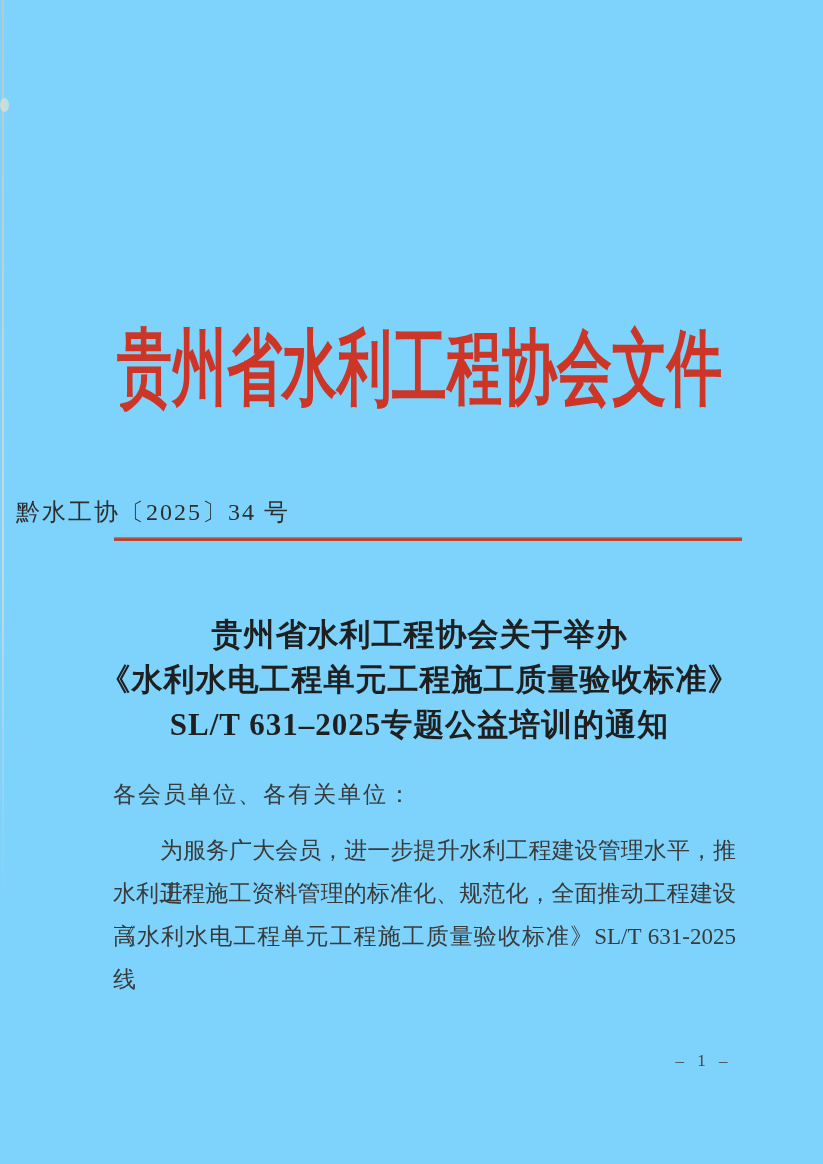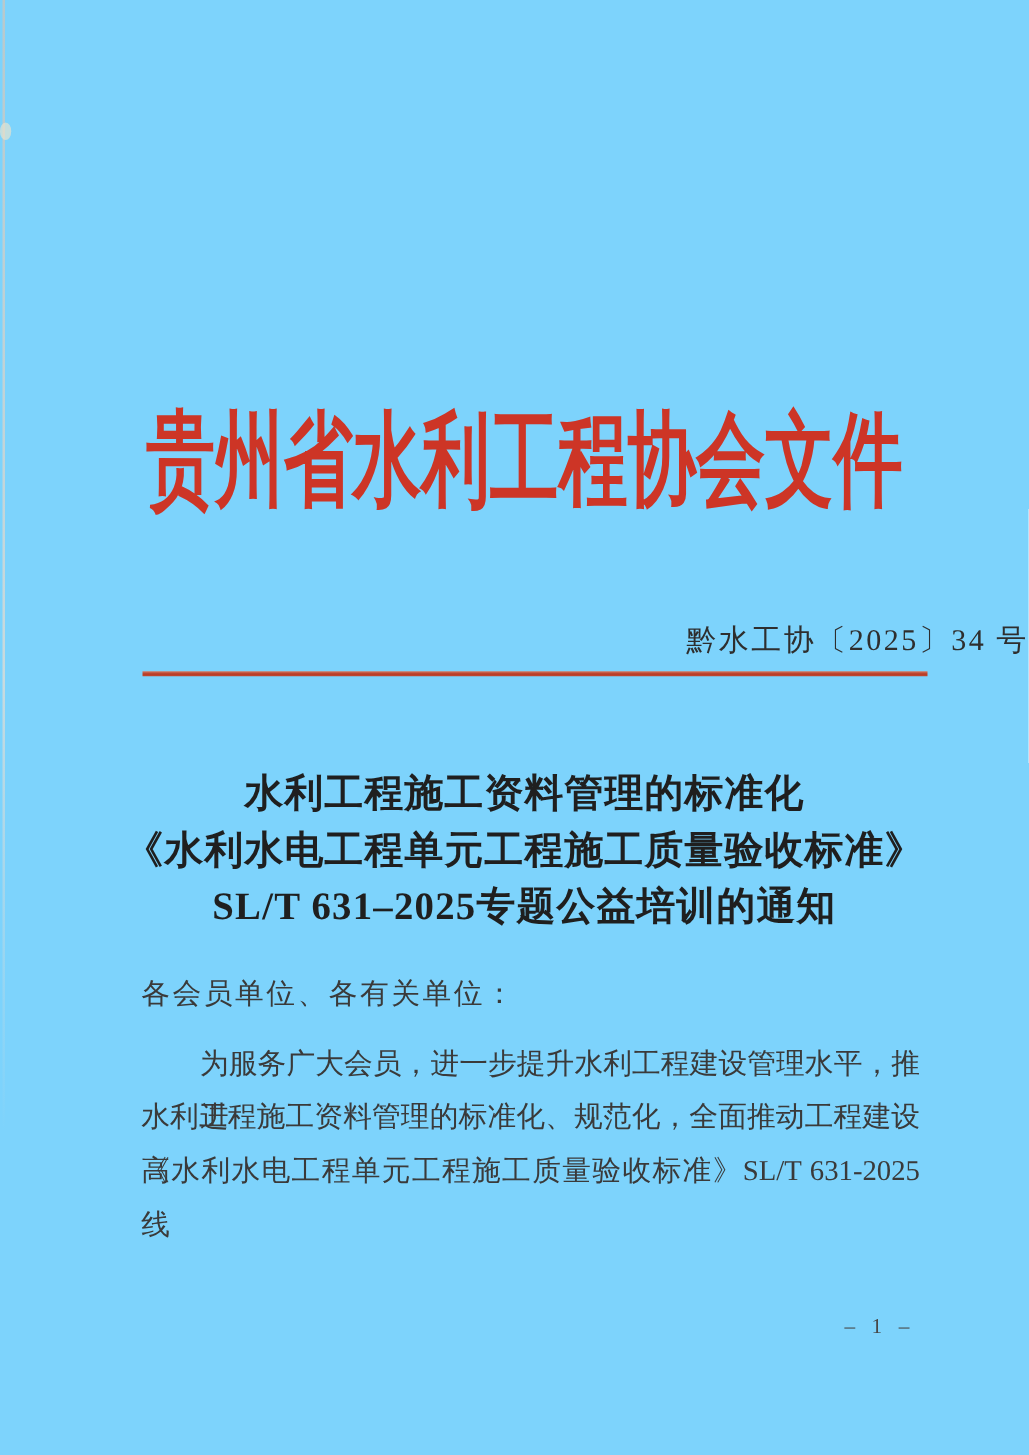--- a/index.html
+++ b/index.html
@@ -26,21 +26,21 @@
     line-height:90px;text-align:center;
     font-size:55px;font-weight:700;letter-spacing:0px;
     color:#cd3526;
     transform:scaleY(1.5);
     transform-origin:50% 50%;
     white-space:nowrap;
   }
   
   .doc-number{
     position:absolute;top:496px;left:16px;right:0;
-    text-align:right;
+    text-align:left;
     font-size:24px;letter-spacing:2px;
     color:#2e2e2e;
     white-space:nowrap;
   }
   
   .red-divider{
     position:absolute;top:537px;left:114px;width:628px;height:4px;
     background:linear-gradient(to bottom,#d57a63,#b63a25 55%,#c24b33);
   }
   
@@ -85,21 +85,21 @@
   <div class="scan-edge"></div>
   <div class="scan-blemish"></div>
 
   <div class="letterhead">贵州省水利工程协会文件</div>
 
   <div class="doc-number">黔水工协〔2025〕34 号</div>
 
   <div class="red-divider"></div>
 
   <div class="notice-title">
-    <div>水利工程施工资料管理的标准化</div>
+    <div>贵州省水利工程协会关于举办</div>
     <div>《水利水电工程单元工程施工质量验收标准》</div>
     <div>SL/T 631–2025专题公益培训的通知</div>
   </div>
 
   <div class="body-block">
     <div class="salutation">各会员单位、各有关单位：</div>
     <div class="body-line indent">为服务广大会员，进一步提升水利工程建设管理水平，推进</div>
     <div class="body-line">水利工程施工资料管理的标准化、规范化，全面推动工程建设高</div>
     <div class="body-line">《水利水电工程单元工程施工质量验收标准》SL/T 631-2025 线</div>
   </div>

